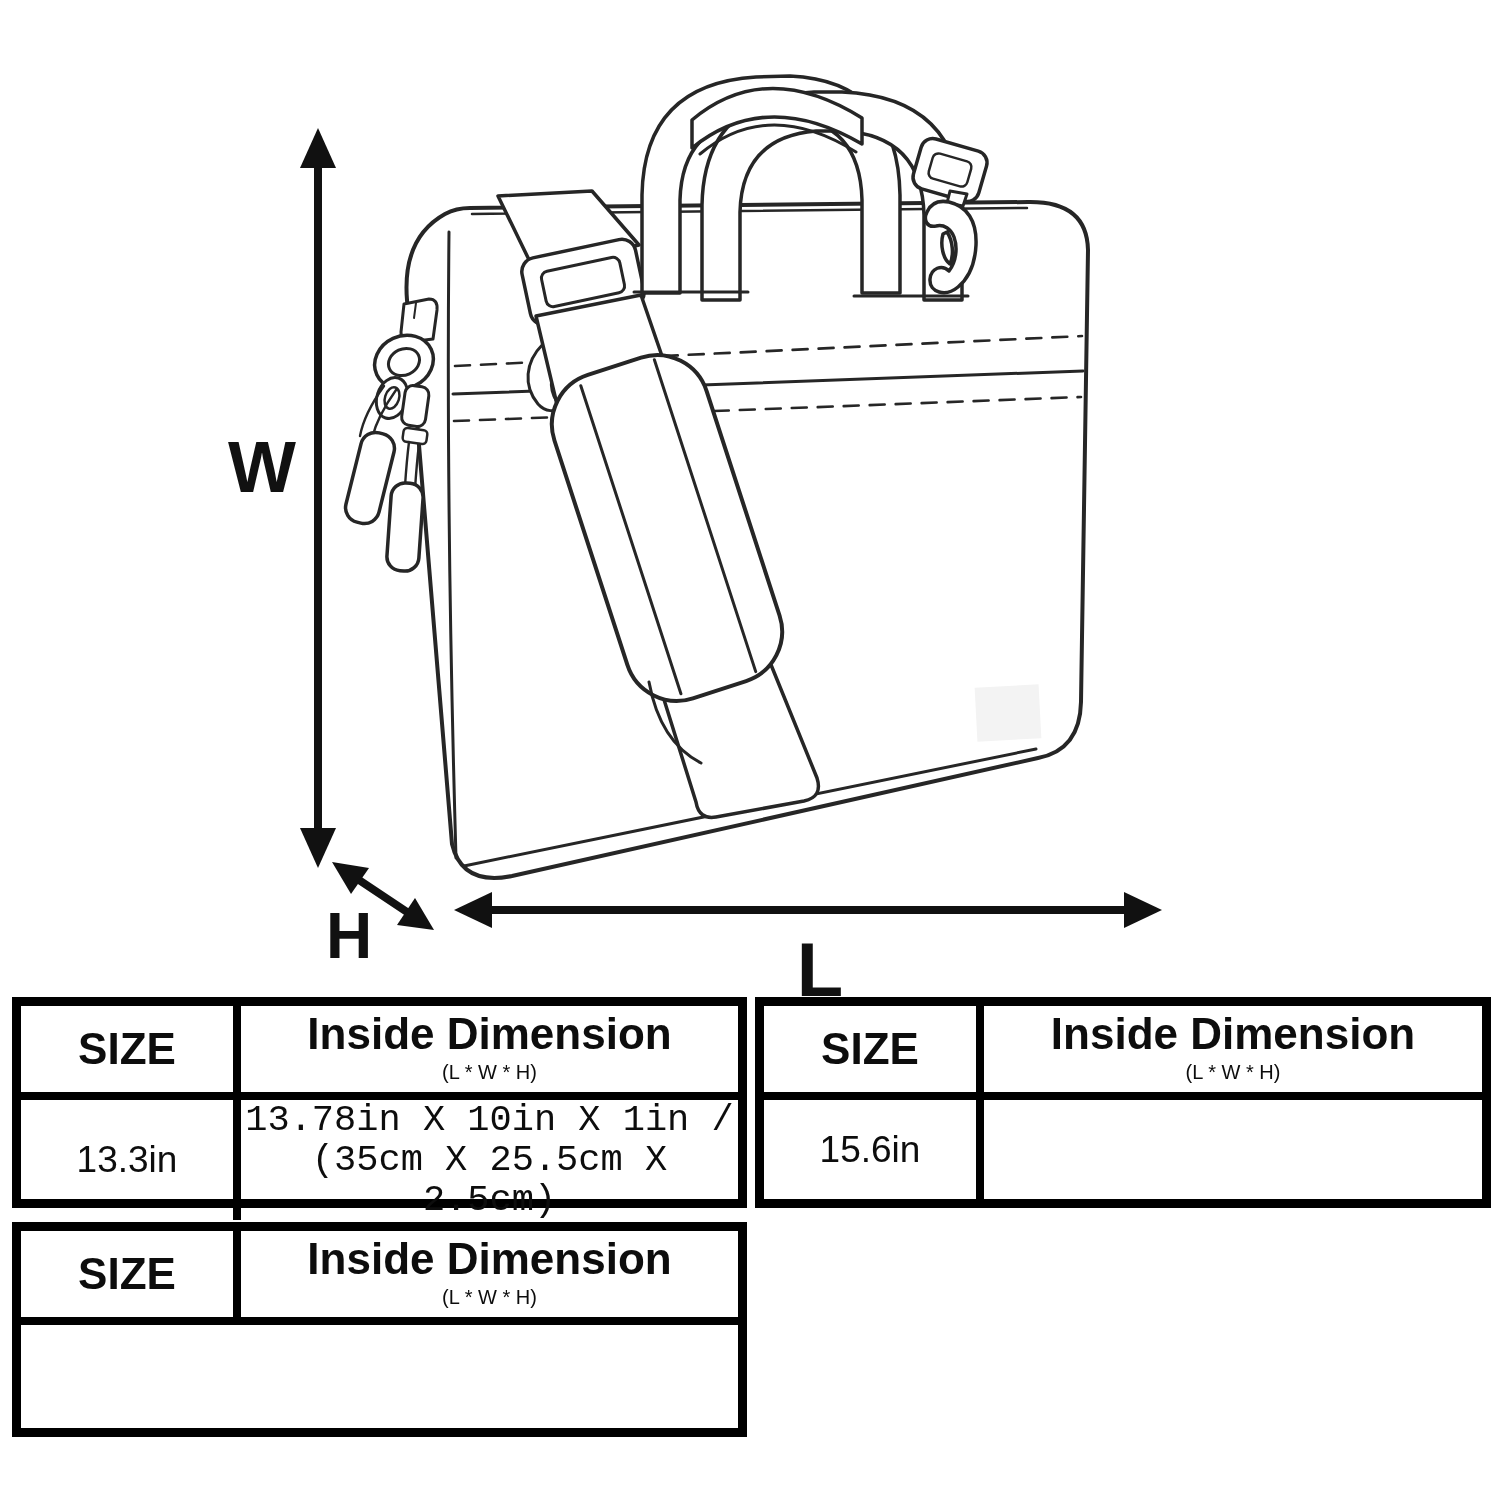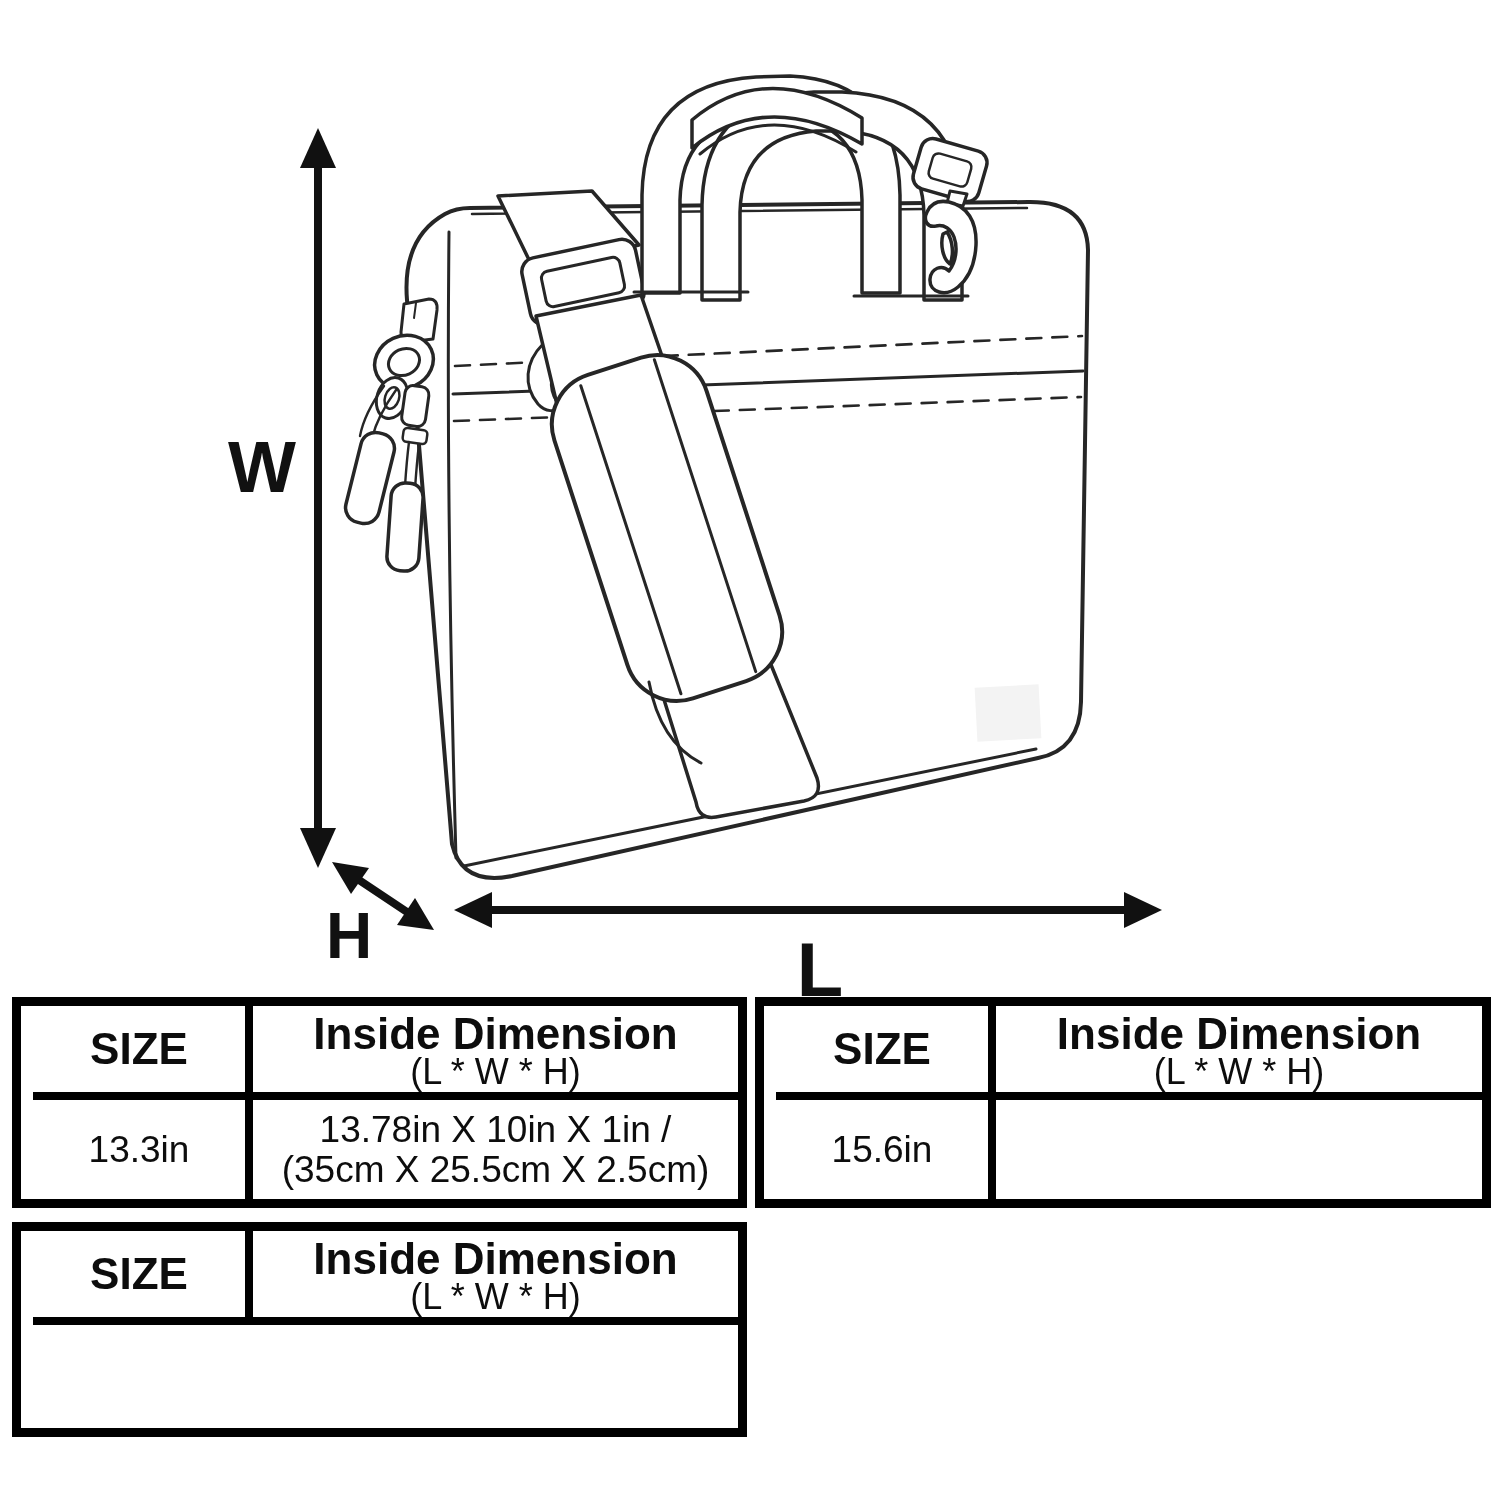--- a/index.html
+++ b/index.html
@@ -1,29 +1,29 @@
 <!DOCTYPE html>
 <html><head>
 <meta charset="utf-8">
 <style>
   html,body{margin:0;padding:0;background:#ffffff;width:1500px;height:1500px;overflow:hidden;
             font-family:"Liberation Sans", sans-serif;}
   #stage{position:relative;width:1500px;height:1500px;background:#fff;}
   #diagram{position:absolute;left:0;top:0;}
 
   .stable{position:absolute;box-sizing:border-box;background:#fff;border:9px solid #000;
-          display:grid;grid-template-columns:220px 1fr;grid-template-rows:94px 1fr;padding-left:12px;}
+          display:grid;grid-template-columns:220px 1fr;grid-template-rows:94px 1fr;}
   .cell{display:flex;flex-direction:column;align-items:center;justify-content:center;
         box-sizing:border-box;color:#0d0d0d;text-align:center;}
   .c1{border-right:8px solid #000;}
   .rhead{border-bottom:8px solid #000;}
   .size-h,.dim-title{font-size:44px;font-weight:bold;line-height:46px;letter-spacing:0px;}
-  .dim-sub{font-size:36px;font-weight:normal;line-height:30px;margin-top:0px;}
+  .dim-sub{font-size:20px;font-weight:normal;line-height:30px;margin-top:0px;}
   .size-v{font-size:37px;}
-  .dim-v div{font-size:37px;line-height:40px;}
+  .dim-v div{font-size:37px;line-height:40px;font-family:Liberation Mono, monospace;}
 </style>
 </head>
 <body>
 
 <div id="stage">
 
   <svg id="diagram" width="1500" height="1010" viewBox="0 0 1500 1010">
     <g stroke="#262626" fill="none" stroke-linecap="round" stroke-linejoin="round">
 
       <g>

